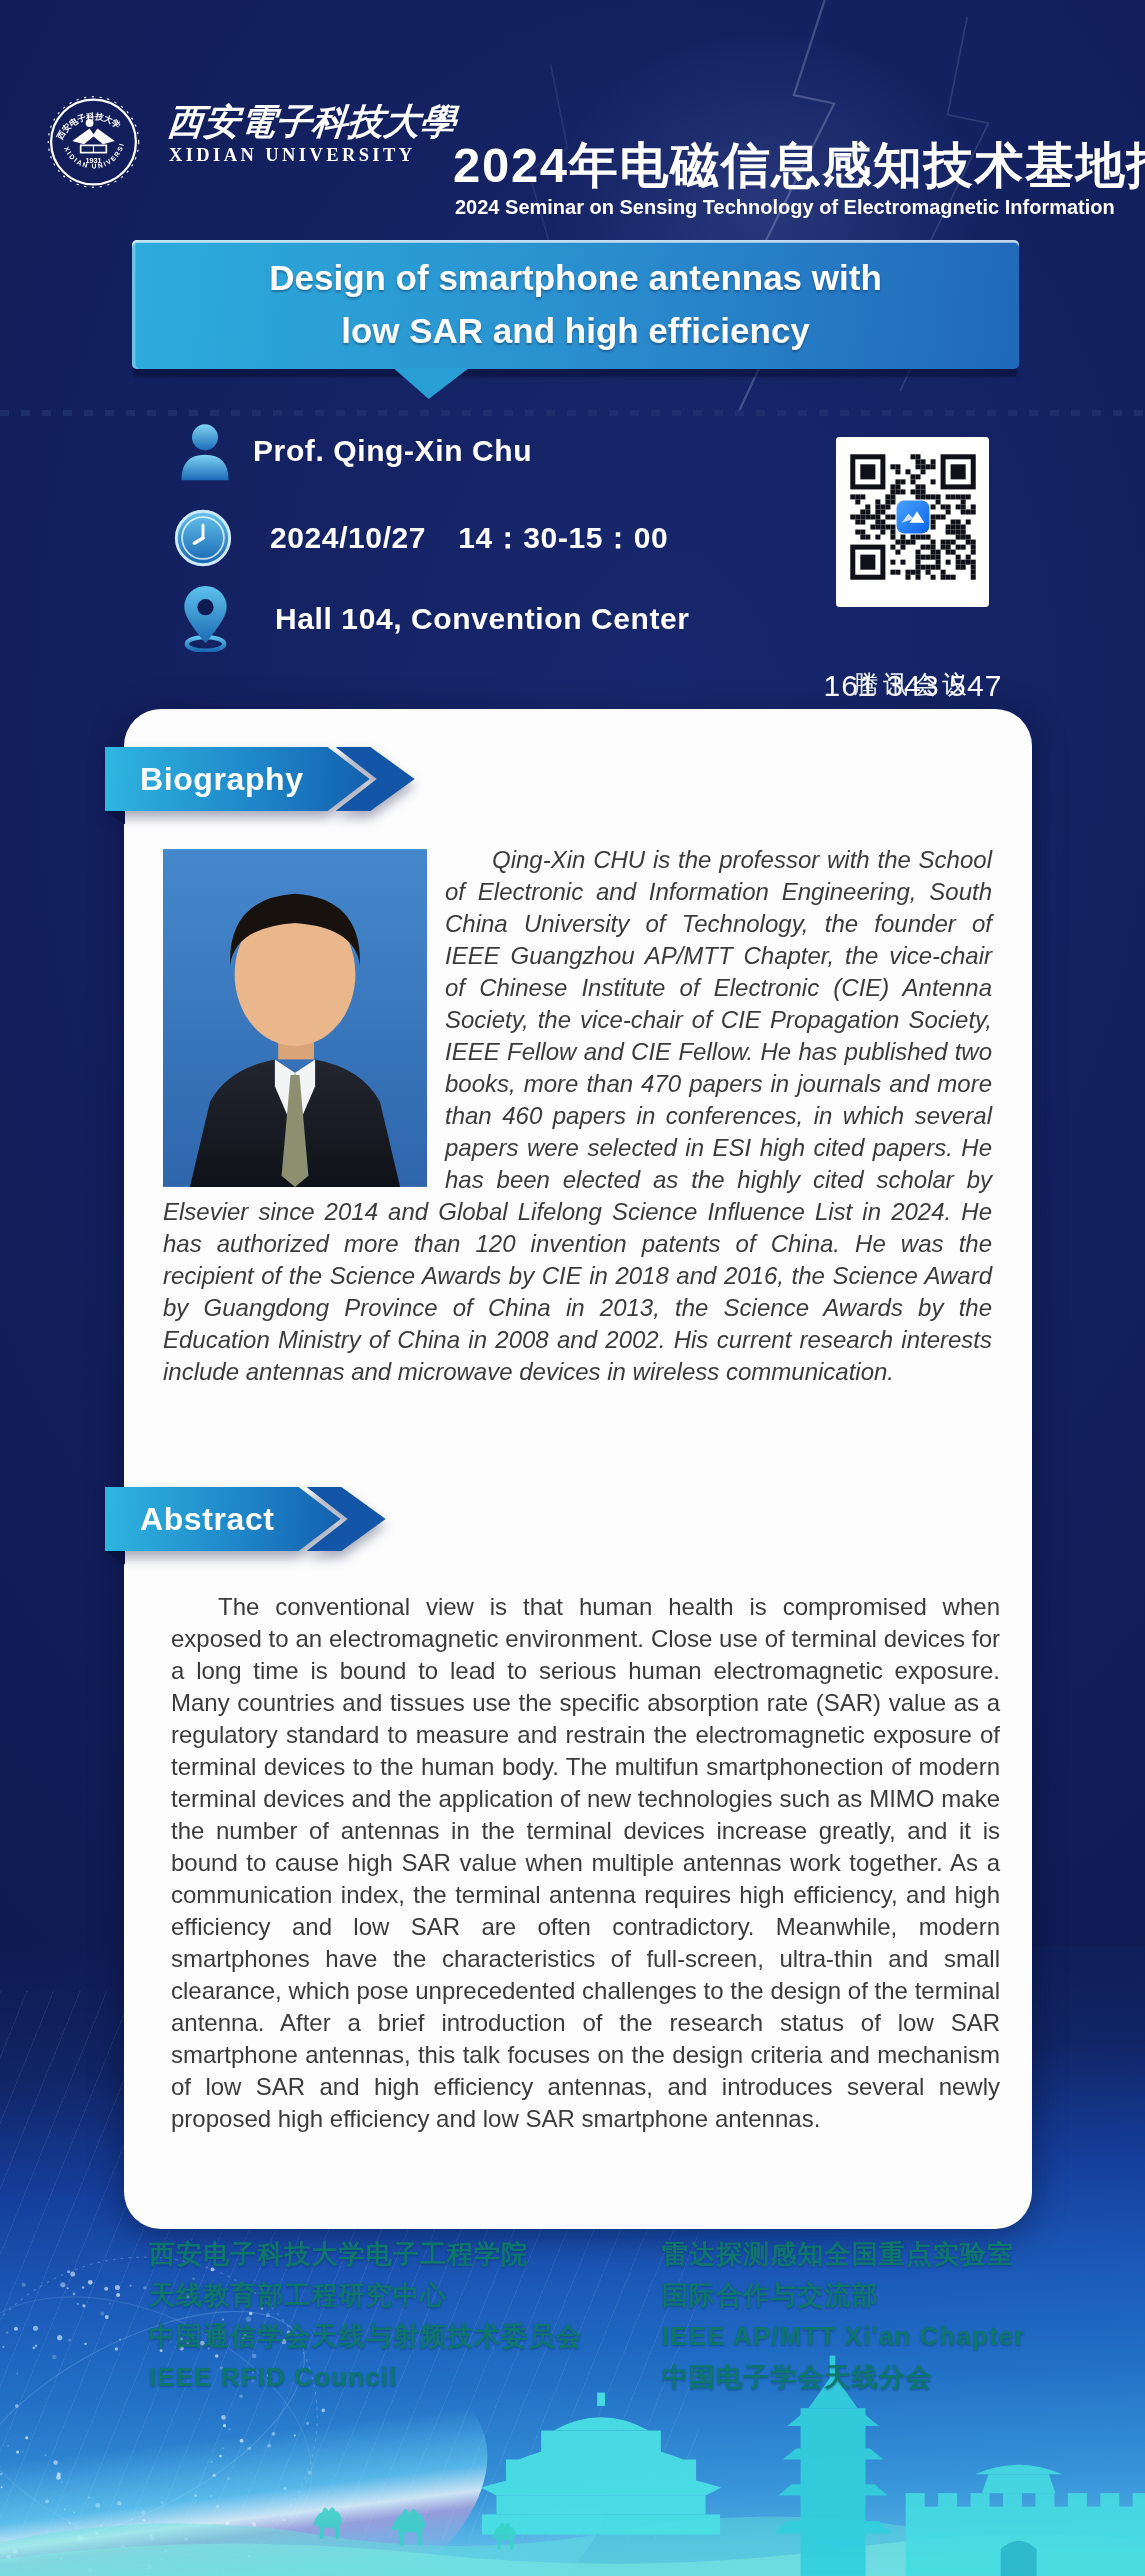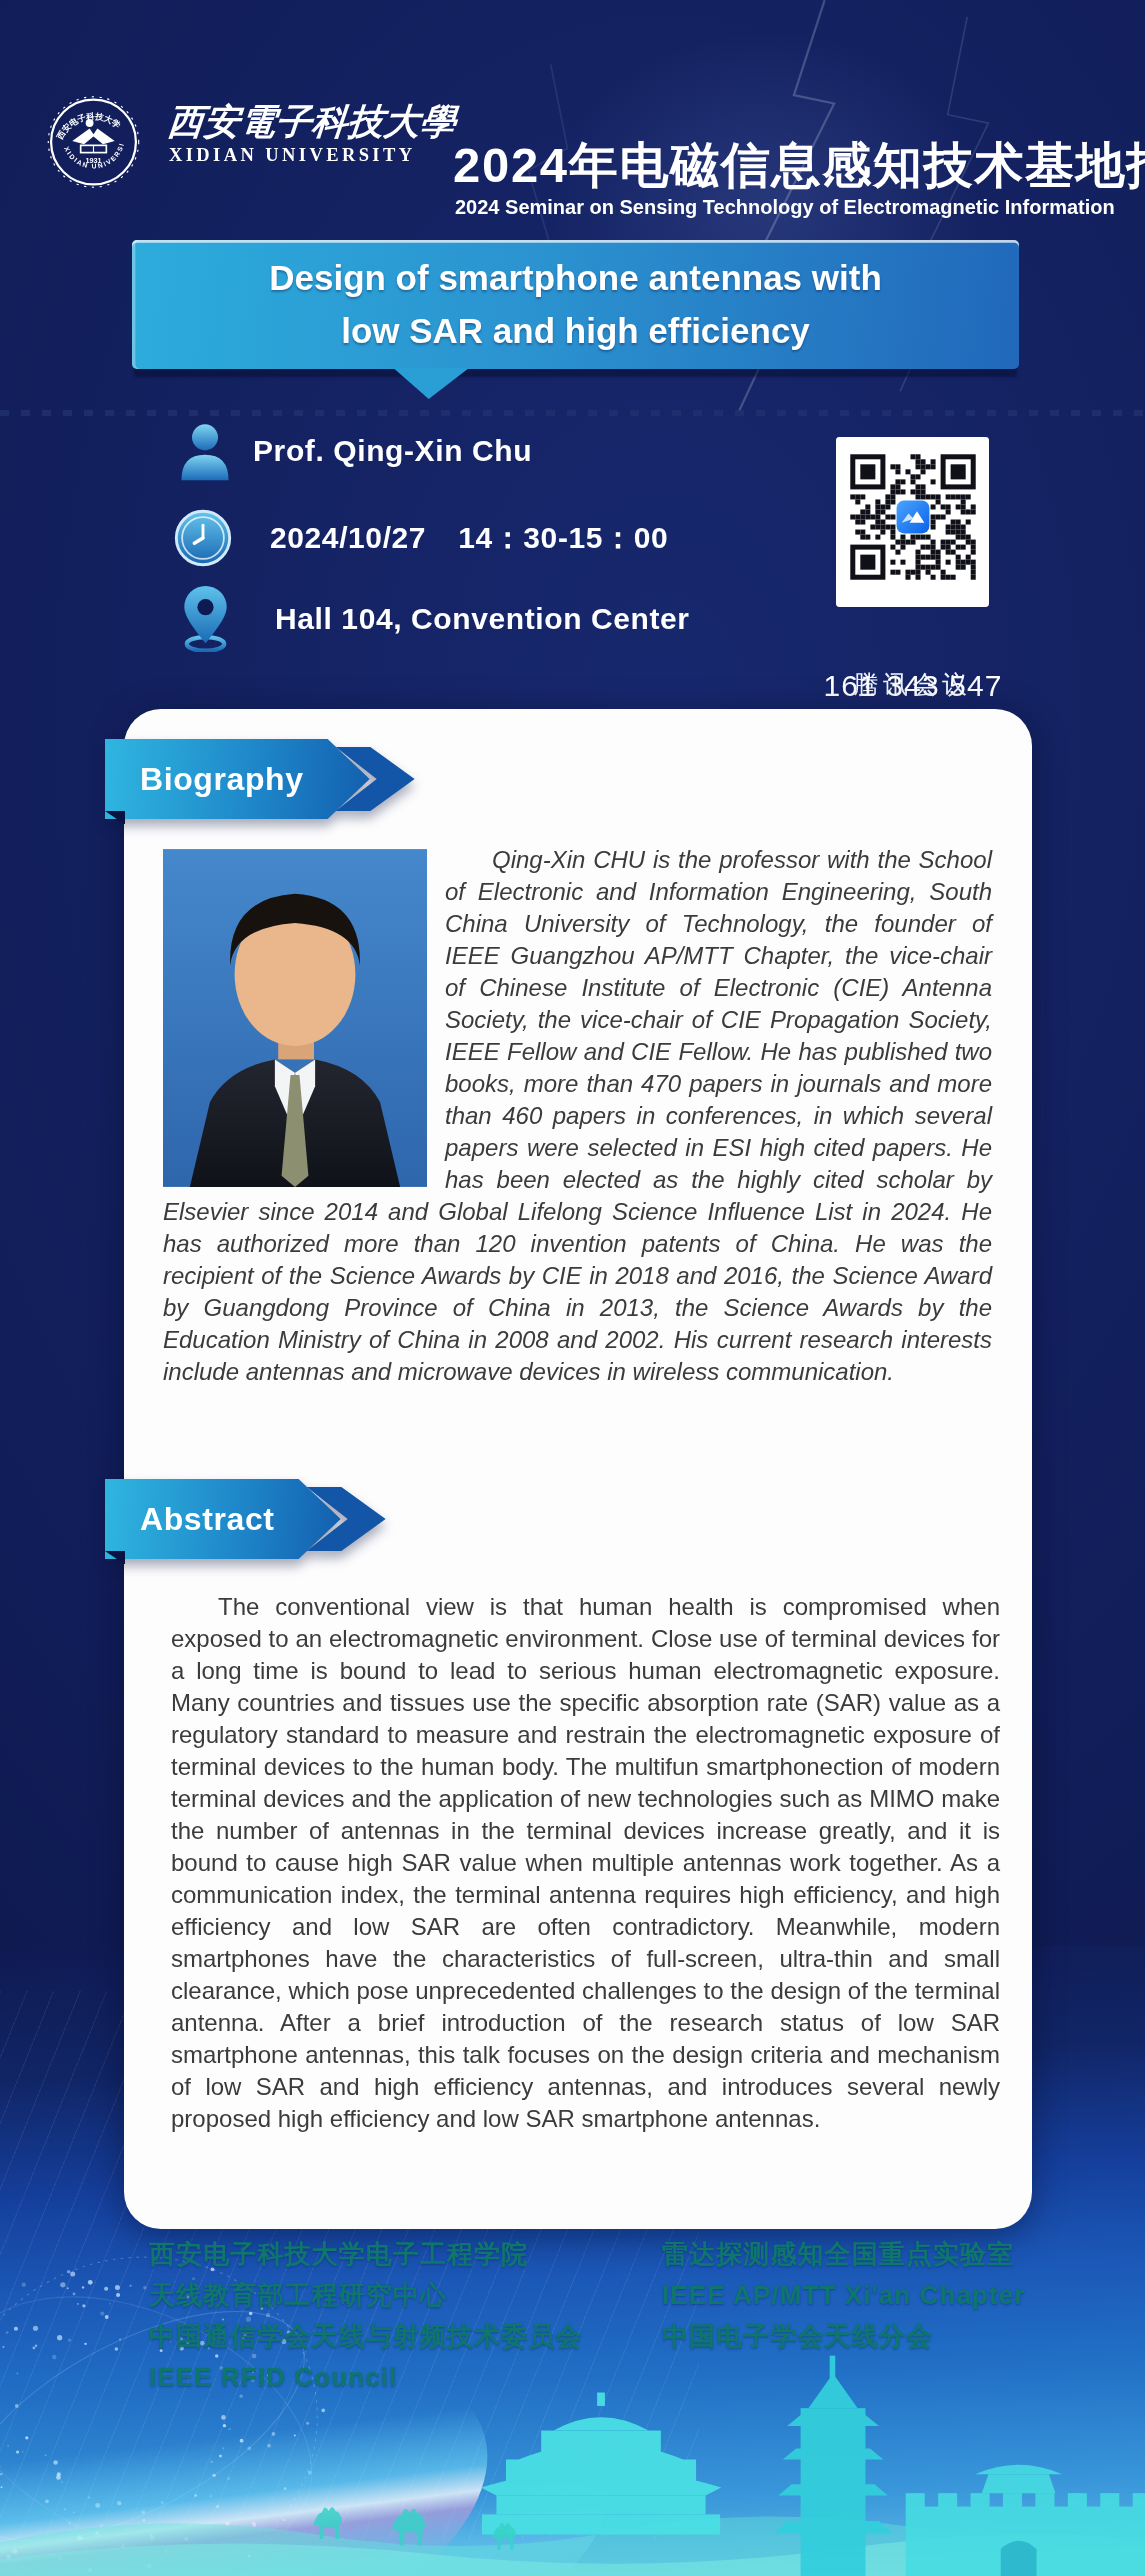--- a/index.html
+++ b/index.html
@@ -59,21 +59,21 @@
   .qr-caption{position:absolute;left:836px;top:631px;width:153px;text-align:center;
     font-size:25px;color:#eef3fd;letter-spacing:4.5px;white-space:nowrap;margin-top:37px;}
   .qr-id{position:absolute;left:805px;top:669px;width:216px;text-align:center;
     font-size:30px;color:#fff;letter-spacing:1.1px;white-space:nowrap;}
   
   .card{position:absolute;left:124px;top:709px;width:908px;height:1520px;background:#fdfdfe;
     border-radius:37px;box-shadow:0 5.6px 34px rgba(3,8,40,.45);}
   
   .ribbon{position:absolute;left:105px;height:64px;display:flex;align-items:center;
     filter:drop-shadow(0 7.8px 5.6px rgba(8,16,60,.35));}
-  .ribbon .body{height:80px;display:flex;align-items:center;padding:0 66px 0 35px;
+  .ribbon .body{height:64px;display:flex;align-items:center;padding:0 66px 0 35px;
     clip-path:polygon(0 0, calc(100% - 42px) 0, 100% 50%, calc(100% - 42px) 100%, 0 100%);
     background:linear-gradient(95deg,#2fb6e0 0%, #1e85c8 58%, #135fae 100%);}
   .ribbon .chev{width:79px;height:64px;margin-left:-34px;background:#1356a8;
     clip-path:polygon(0 0, 44% 0, 100% 50%, 44% 100%, 0 100%, 52% 50%);}
   .ribbon .label{font-size:32px;font-weight:700;color:#fff;letter-spacing:0.6px;}
   .ribbon.bio{top:747px;} .ribbon.abs{top:1487px;}
   .fold{position:absolute;width:20px;height:13.4px;background:#0b1342;
     clip-path:polygon(0 0, 100% 0, 100% 100%);}
   .fold.f1{left:105px;top:811px;} .fold.f2{left:105px;top:1551px;}
   
@@ -635,18 +635,19 @@
   </div>
 
   <div class="foot-col left">
       <div class="org">西安电子科技大学电子工程学院</div>
       <div class="org">天线教育部工程研究中心</div>
       <div class="org">中国通信学会天线与射频技术委员会</div>
       <div class="org">IEEE RFID Council</div>
     </div>
   <div class="foot-col right">
       <div class="org">雷达探测感知全国重点实验室</div>
+      <div class="org">国际合作与交流部</div>
       <div class="org">IEEE AP/MTT Xi'an Chapter</div>
       <div class="org">中国电子学会天线分会</div>
     </div>
 
 </div>
 
 
 </body></html>

